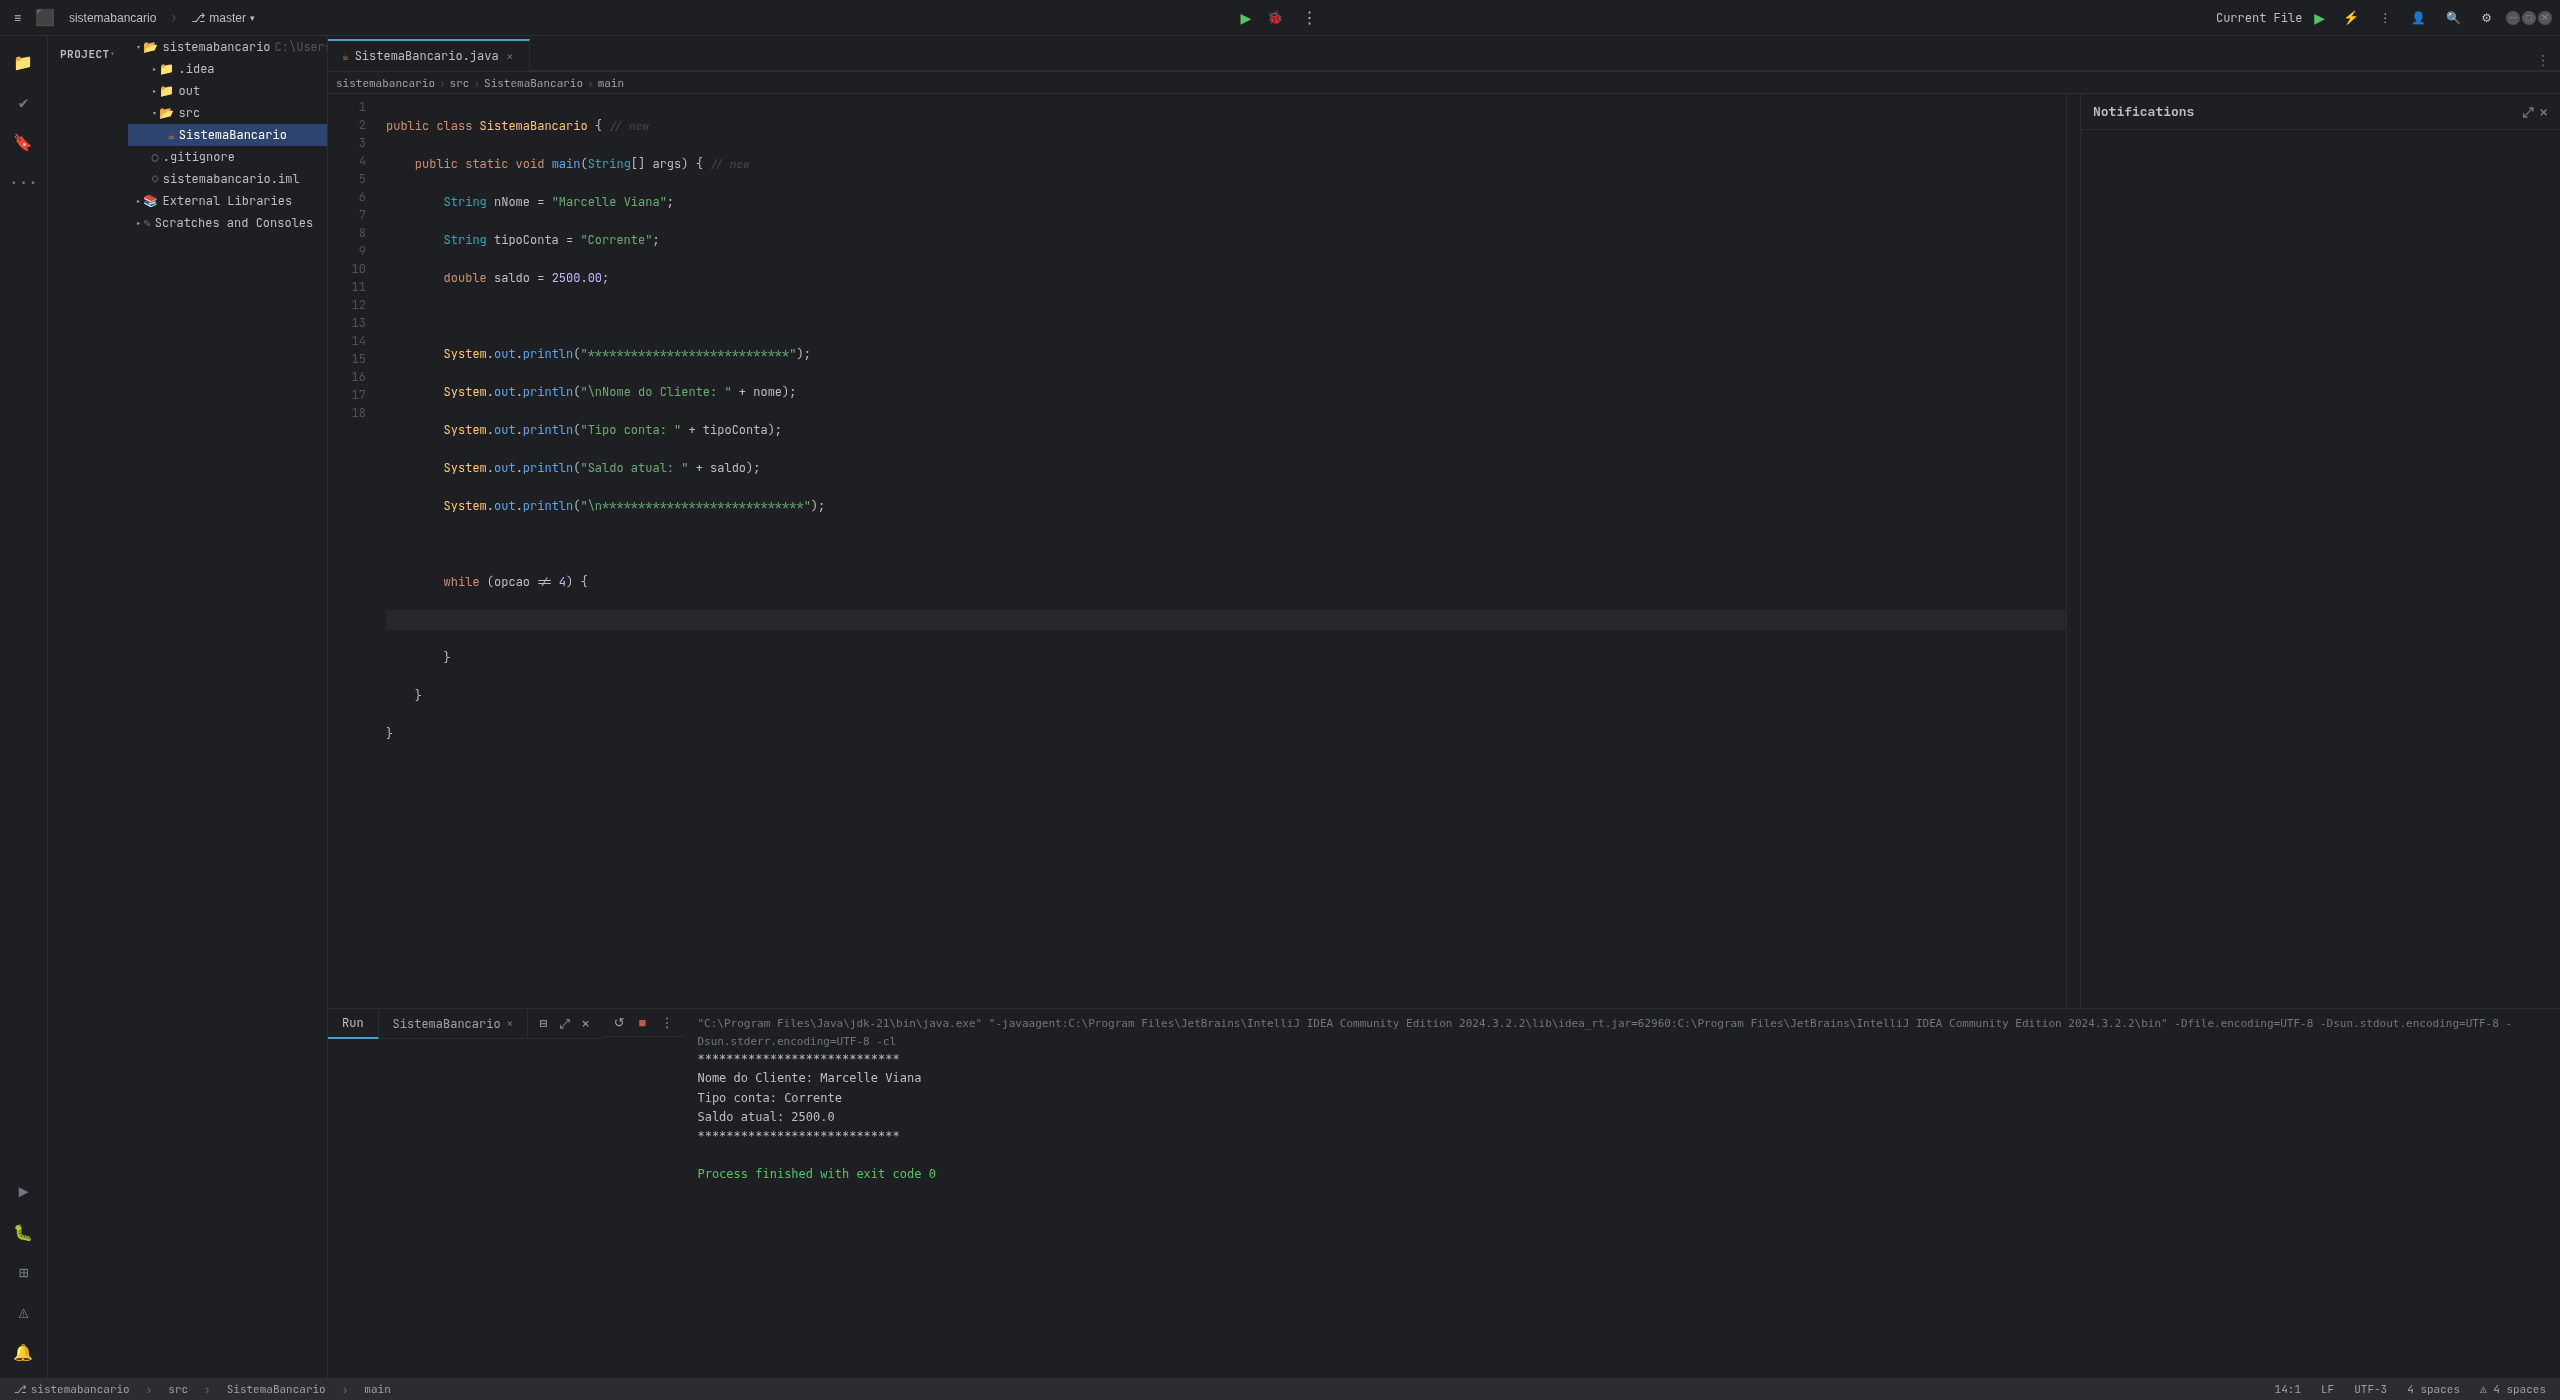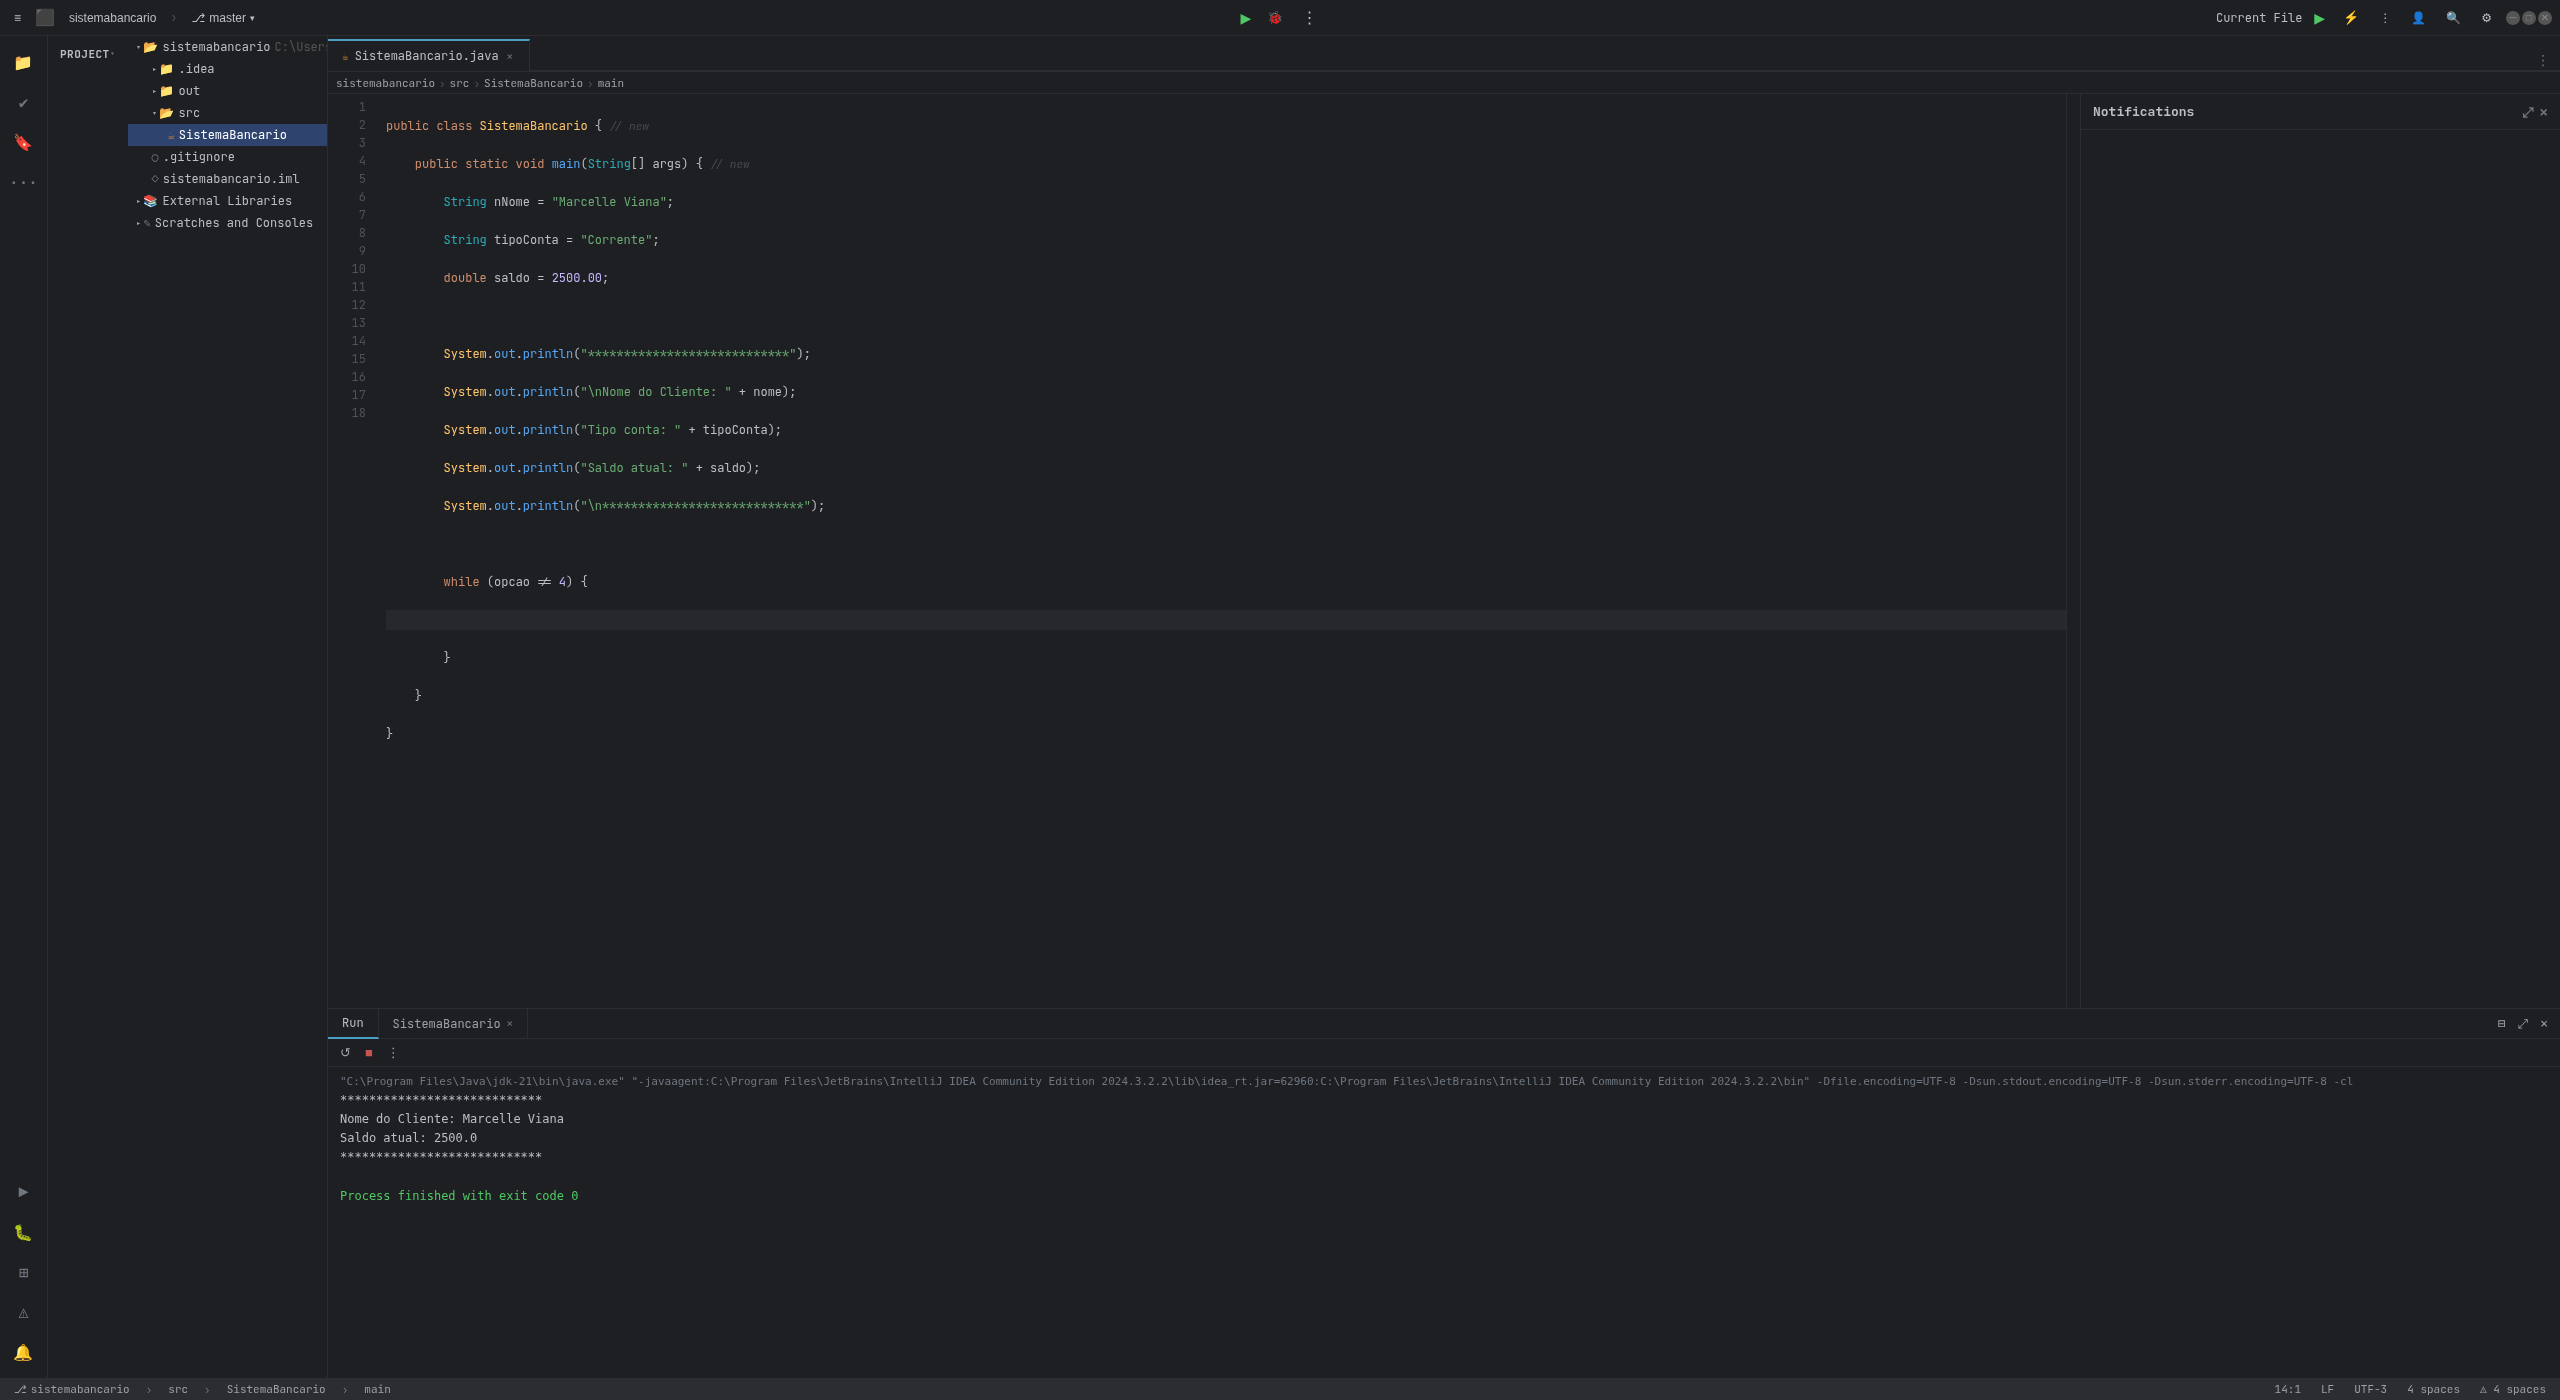--- a/index.html
+++ b/index.html
@@ -291,21 +291,20 @@
       color: #6e7681;
       cursor: pointer;
       font-size: 14px;
     }
 
     
     .bottom-area {
       height: 370px;
       border-top: 1px solid #2b2d30;
       display: flex;
-      flex-direction: column;
       flex-shrink: 0;
       justify-content: center;
     }
     .bottom-tabs {
       height: 30px;
       background: #1e1f22;
       display: flex;
       align-items: center;
       border-bottom: 1px solid #2b2d30;
       gap: 0;
@@ -646,20 +645,21 @@
       <div class="bottom-toolbar">
         <button class="bottom-toolbar-btn" title="Rerun">↺</button>
         <button class="bottom-toolbar-btn" title="Stop" style="color:#c75450;">■</button>
         <button class="bottom-toolbar-btn">⋮</button>
       </div>
 
       <div class="console-output">
         <div class="console-cmd">"C:\Program Files\Java\jdk-21\bin\java.exe" "-javaagent:C:\Program Files\JetBrains\IntelliJ IDEA Community Edition 2024.3.2.2\lib\idea_rt.jar=62960:C:\Program Files\JetBrains\IntelliJ IDEA Community Edition 2024.3.2.2\bin" -Dfile.encoding=UTF-8 -Dsun.stdout.encoding=UTF-8 -Dsun.stderr.encoding=UTF-8 -cl</div>
         <div class="console-stars">****************************</div>
         <div class="console-label">Nome do Cliente: Marcelle Viana</div>
+        <div class="console-label">Tipo conta: Corrente</div>
         <div class="console-label">Saldo atual: 2500.0</div>
         <div class="console-stars">****************************</div>
         <div>&nbsp;</div>
         <div class="console-process">Process finished with exit code 0</div>
       </div>
     </div>
 
   </div>
 </div>
 

